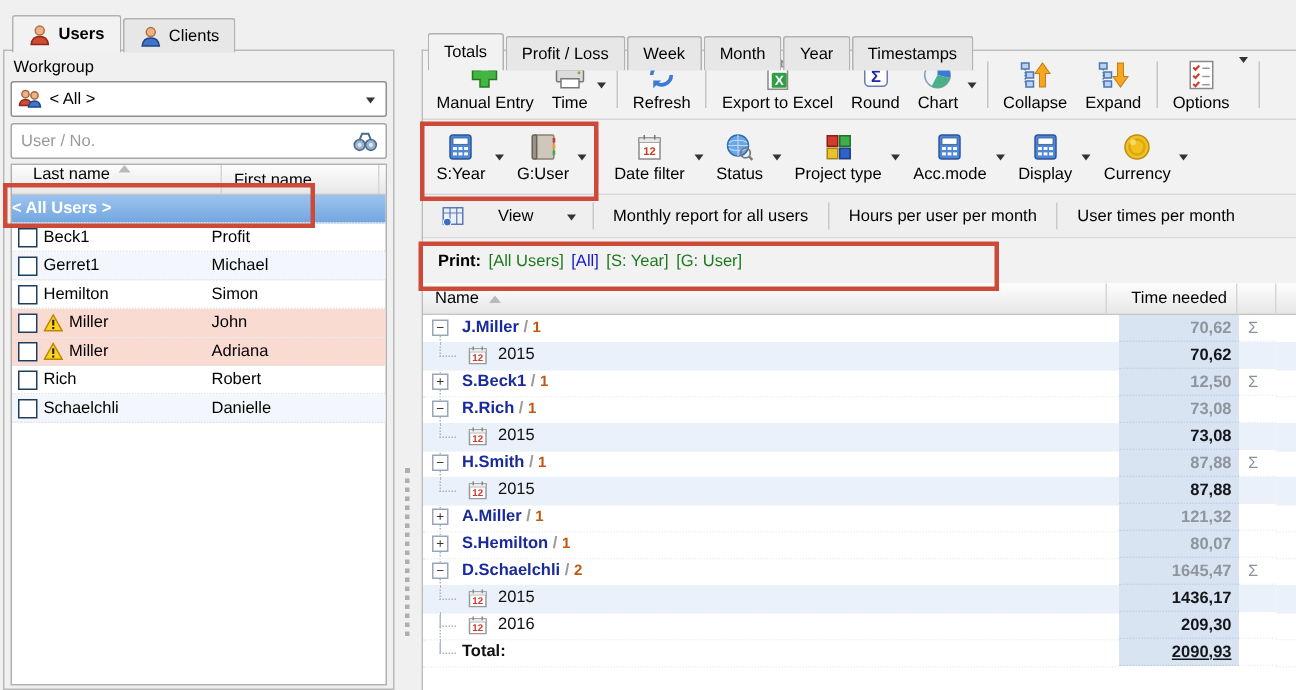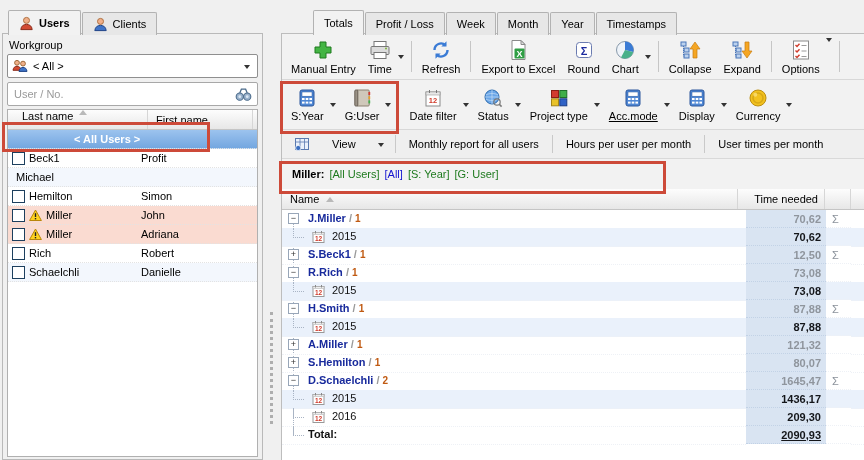--- a/index.html
+++ b/index.html
@@ -33,21 +33,21 @@
   .ulist-header .hc1{width:125px;padding-left:14px;display:flex;align-items:flex-start;gap:6px;
                      border-right:1px solid #d6d6d6;height:100%;}
   .ulist-header .hc2{width:96px;padding-left:8px;border-right:1px solid #d6d6d6;height:100%;
                      display:flex;align-items:center;}
   .urow{display:flex;height:18px;align-items:center;border-bottom:1px dotted #e3e3e3;}
   .urow.shaded{background:#f3f7fd;}
   .urow.warn{background:#fadbd1;}
   .urow .c1{width:125px;display:flex;align-items:center;gap:4px;padding-left:4px;box-sizing:border-box;}
   .urow .c2{flex:1;padding-left:8px;}
   .urow.selected{background:linear-gradient(#9cc3ee,#74a7e0);color:#fff;font-weight:bold;}
-  .urow.selected .c1{padding-left:30px;margin-left:36px;}
+  .urow.selected .c1{padding-left:0;}
   .cb{width:11px;height:11px;background:#fff;border:1px solid #1c3f5e;display:inline-block;}
   .wicon{width:13px;height:13px;display:inline-flex;}
   .sort-up{width:0;height:0;border-left:4px solid transparent;border-right:4px solid transparent;
            border-bottom:5px solid #b9b9b9;display:inline-block;}
   
   .splitter{position:absolute;left:270px;top:312px;height:112px;width:0;border-left:3px dotted #aeaeae;}
   
   .rpane{position:absolute;left:281px;top:33px;right:0;bottom:0;border-left:1px solid #bdbdbd;
          border-top:1px solid #bdbdbd;background:#fff;}
   .toolbar{position:absolute;left:0;right:0;display:flex;align-items:center;background:#f2f2f2;
@@ -178,20 +178,24 @@
             <div class="c2"></div>
           </div>
           <div class="urow">
             <div class="c1">
               <span class="cb"></span>
               <span>Beck1</span>
             </div>
             <div class="c2">Profit</div>
           </div>
           <div class="urow shaded">
+            <div class="c1">
+              <span class="cb"></span>
+              <span>Gerret1</span>
+            </div>
             <div class="c2">Michael</div>
           </div>
           <div class="urow">
             <div class="c1">
               <span class="cb"></span>
               <span>Hemilton</span>
             </div>
             <div class="c2">Simon</div>
           </div>
           <div class="urow warn">
@@ -235,21 +239,21 @@
               <span>Schaelchli</span>
             </div>
             <div class="c2">Danielle</div>
           </div>
         </div>
     </div>
   </div>
 
   <div class="splitter"></div>
 
-  <div class="tabbar" style="left:285px;top:10px;margin-left:28px;" id="main-tabs">
+  <div class="tabbar" style="left:285px;top:22px;" id="main-tabs">
       <div class="tab active">
         <span class="tab-label">Totals</span>
       </div>
       <div class="tab">
         <span class="tab-label">Profit / Loss</span>
       </div>
       <div class="tab">
         <span class="tab-label">Week</span>
       </div>
       <div class="tab">
@@ -460,21 +464,21 @@
                 <rect x="2.5" y="2.5" width="7" height="7" fill="#d23b2f" stroke="#8a1f16"></rect>
                 <rect x="10.8" y="2.5" width="7" height="7" fill="#3fae49" stroke="#1f6e2a"></rect>
                 <rect x="2.5" y="10.8" width="7" height="7" fill="#e8c22a" stroke="#a3841a"></rect>
                 <rect x="10.8" y="10.8" width="7" height="7" fill="#2f62c6" stroke="#1a3c85"></rect>
               </svg>
             </div>
             <span>Project type</span>
           </div>
           <span class="dd"></span>
         </div>
-        <div style="display: flex; align-items: center; height: 100%; text-decoration: underline;">
+        <div style="display: flex; align-items: center; height: 100%;">
           <div class="tbtn">
             <div class="ic20">
               <svg viewBox="0 0 20 20" width="100%" height="100%">
                 <rect x="3" y="2" width="14" height="16" rx="2" fill="#4f87d4" stroke="#2c579c"></rect>
                 <rect x="5" y="4" width="10" height="4.2" fill="#fff" stroke="#2c579c" stroke-width="0.5"></rect>
                 <g fill="#fff">
                   <rect x="5" y="10" width="2.6" height="2"></rect>
                   <rect x="8.7" y="10" width="2.6" height="2"></rect>
                   <rect x="12.4" y="10" width="2.6" height="2"></rect>
                   <rect x="5" y="13.6" width="2.6" height="2"></rect>
@@ -538,21 +542,21 @@
           <span class="vsep"></span>
           <span class="vitem">Monthly report for all users</span>
           <span class="vsep"></span>
           <span class="vitem">Hours per user per month</span>
           <span class="vsep"></span>
           <span class="vitem">User times per month</span>
         </span>
     </div>
 
     <div class="filterbar">
-      <span class="flabel">Miller:</span>
+      <span class="flabel">Print:</span>
       <span id="filter-tokens" style="display:flex;gap:5px;">
           <span style="color: rgb(30, 122, 30);">[All Users]</span>
           <span style="color: rgb(21, 21, 208);">[All]</span>
           <span style="color: rgb(30, 122, 30);">[S: Year]</span>
           <span style="color: rgb(30, 122, 30);">[G: User]</span>
         </span>
     </div>
 
     <div class="grid">
       <div class="ghead">

